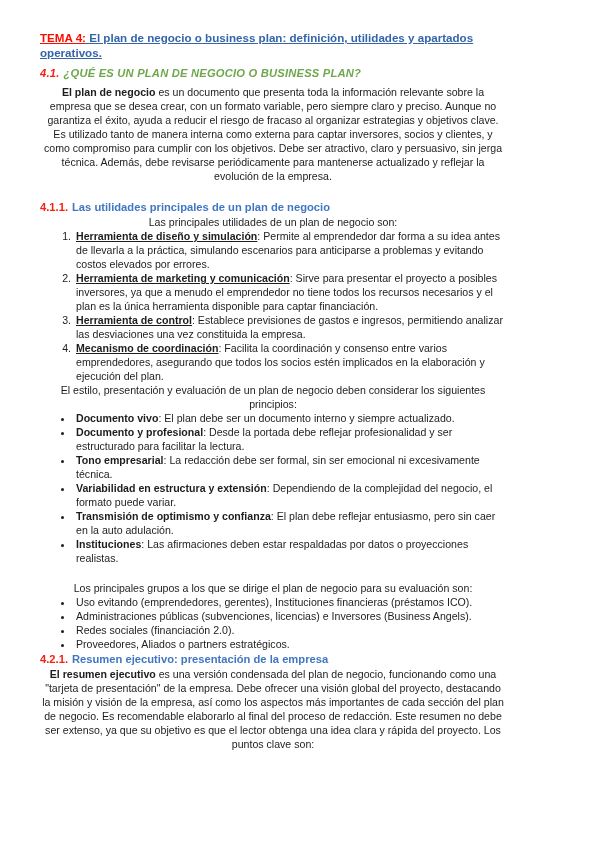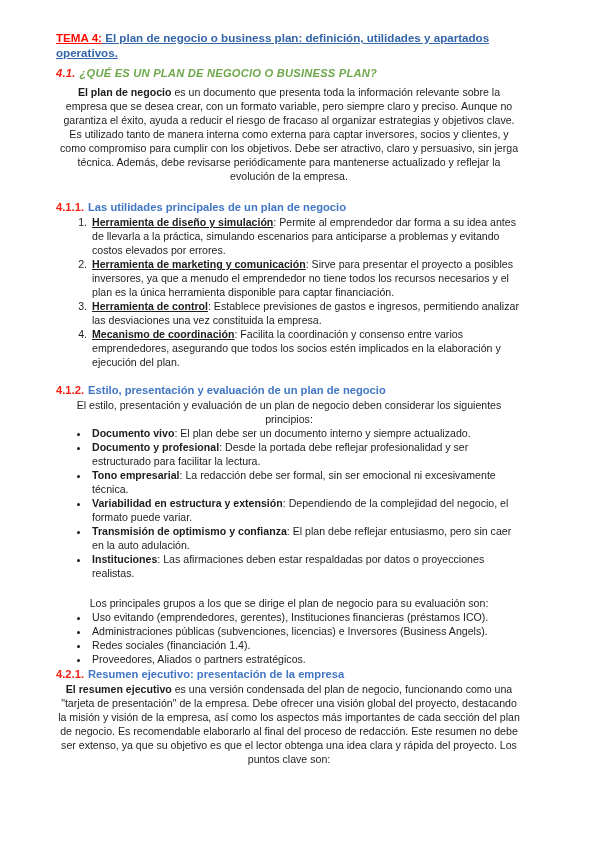--- a/index.html
+++ b/index.html
@@ -9,21 +9,20 @@
     color: #1d1d1d;
     -webkit-font-smoothing: antialiased;
   }
   .page {
     width: 544px;
     height: 848px;
     background: #ffffff;
     padding: 30px 38px 0 40px;
     overflow: hidden;
     position: relative;
-    margin-left: 16px;
   }
   
   .doc-title { margin: 0; font-size: 11.6px; font-weight: bold; line-height: 15px; }
   .t-red  { color: #fe0b00; text-decoration: underline; }
   .t-blue { color: #3465a8; text-decoration: underline; }
 
   
   .h1 { margin: 0; font-size: 11.2px; font-weight: bold; line-height: 15px; letter-spacing: .2px; font-style: italic; }
   .h2 { margin: 0; font-size: 11.2px; font-weight: bold; line-height: 15px; }
   .num   { color: #f51f12; }
@@ -80,46 +79,46 @@
 <div class="page">
 
   <p class="doc-title"><span class="t-red">TEMA 4:</span><span class="t-blue"> El plan de negocio o business plan: definición, utilidades y apartados operativos.</span></p>
 
   <p class="h1 mt6"><span class="num">4.1.</span><span class="green">¿QUÉ ES UN PLAN DE NEGOCIO O BUSINESS PLAN?</span></p>
 
   <p class="body-p mt4"><span class="bold">El plan de negocio</span><span> es un documento que presenta toda la información relevante sobre la empresa que se desea crear, con un formato variable, pero siempre claro y preciso. Aunque no garantiza el éxito, ayuda a reducir el riesgo de fracaso al organizar estrategias y objetivos clave. Es utilizado tanto de manera interna como externa para captar inversores, socios y clientes, y como compromiso para cumplir con los objetivos. Debe ser atractivo, claro y persuasivo, sin jerga técnica. Además, debe revisarse periódicamente para mantenerse actualizado y reflejar la evolución de la empresa.</span></p>
 
   <p class="h2 mt17"><span class="num">4.1.1.</span><span class="blue">Las utilidades principales de un plan de negocio</span></p>
 
+  <p class="body-p">Las principales utilidades de un plan de negocio son:</p>
 
   <ol class="num-list">
     <li><span class="term">Herramienta de diseño y simulación</span><span>: Permite al emprendedor dar forma a su idea antes de llevarla a la práctica, simulando escenarios para anticiparse a problemas y evitando costos elevados por errores.</span></li>
     <li><span class="term">Herramienta de marketing y comunicación</span><span>: Sirve para presentar el proyecto a posibles inversores, ya que a menudo el emprendedor no tiene todos los recursos necesarios y el plan es la única herramienta disponible para captar financiación.</span></li>
     <li><span class="term">Herramienta de control</span><span>: Establece previsiones de gastos e ingresos, permitiendo analizar las desviaciones una vez constituida la empresa.</span></li>
     <li><span class="term">Mecanismo de coordinación</span><span>: Facilita la coordinación y consenso entre varios emprendedores, asegurando que todos los socios estén implicados en la elaboración y ejecución del plan.</span></li>
   </ol>
 
-  <p class="h2 mt14"><span class="num">4.1.2.</span><span class="blue">Estilo, presentación y evaluación de un plan de negocio</span></p>
 
   <p class="body-p">El estilo, presentación y evaluación de un plan de negocio deben considerar los siguientes principios:</p>
 
   <ul class="dot-list">
     <li><span class="bterm">Documento vivo</span><span>: El plan debe ser un documento interno y siempre actualizado.</span></li>
     <li><span class="bterm">Documento y profesional</span><span>: Desde la portada debe reflejar profesionalidad y ser estructurado para facilitar la lectura.</span></li>
     <li><span class="bterm">Tono empresarial</span><span>: La redacción debe ser formal, sin ser emocional ni excesivamente técnica.</span></li>
     <li><span class="bterm">Variabilidad en estructura y extensión</span><span>: Dependiendo de la complejidad del negocio, el formato puede variar.</span></li>
     <li><span class="bterm">Transmisión de optimismo y confianza</span><span>: El plan debe reflejar entusiasmo, pero sin caer en la auto adulación.</span></li>
     <li><span class="bterm">Instituciones</span><span>: Las afirmaciones deben estar respaldadas por datos o proyecciones realistas.</span></li>
   </ul>
 
   <p class="body-p mt16">Los principales grupos a los que se dirige el plan de negocio para su evaluación son:</p>
   <ul class="dot-list">
     <li>Uso evitando (emprendedores, gerentes), Instituciones financieras (préstamos ICO).</li>
     <li>Administraciones públicas (subvenciones, licencias) e Inversores (Business Angels).</li>
-    <li>Redes sociales (financiación 1.4).</li>
+    <li>Redes sociales (financiación 2.0).</li>
     <li>Proveedores, Aliados o partners estratégicos.</li>
   </ul>
 
 
   <p class="h2 mt1"><span class="num">4.2.1.</span><span class="blue">Resumen ejecutivo: presentación de la empresa</span></p>
 
   <p class="body-p"><span class="bold">El resumen ejecutivo</span><span> es una versión condensada del plan de negocio, funcionando como una "tarjeta de presentación" de la empresa. Debe ofrecer una visión global del proyecto, destacando la misión y visión de la empresa, así como los aspectos más importantes de cada sección del plan de negocio. Es recomendable elaborarlo al final del proceso de redacción. Este resumen no debe ser extenso, ya que su objetivo es que el lector obtenga una idea clara y rápida del proyecto. Los puntos clave son:</span></p>
 
 
 </div>

